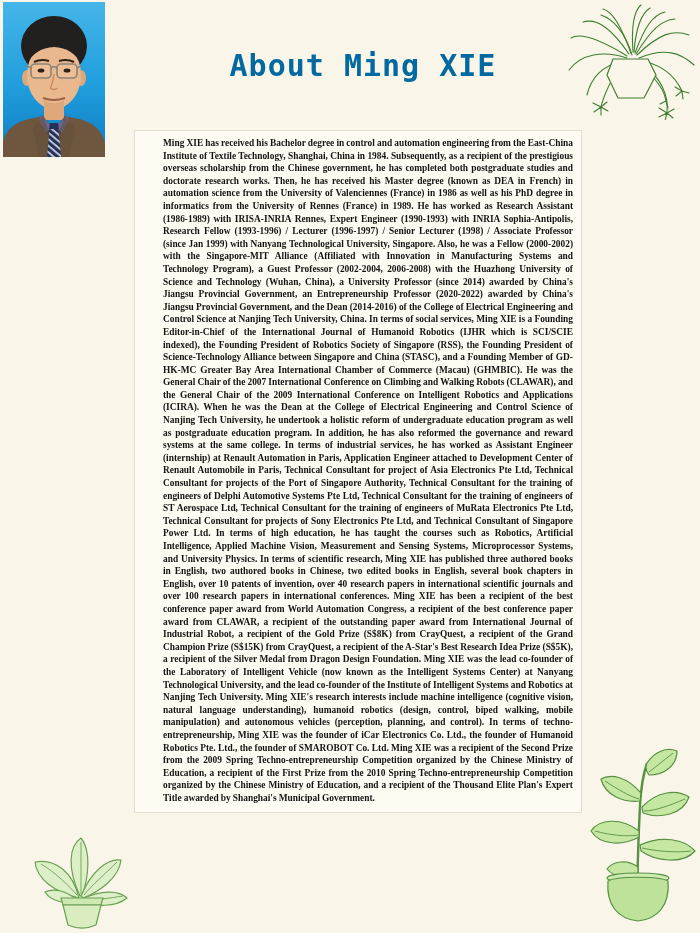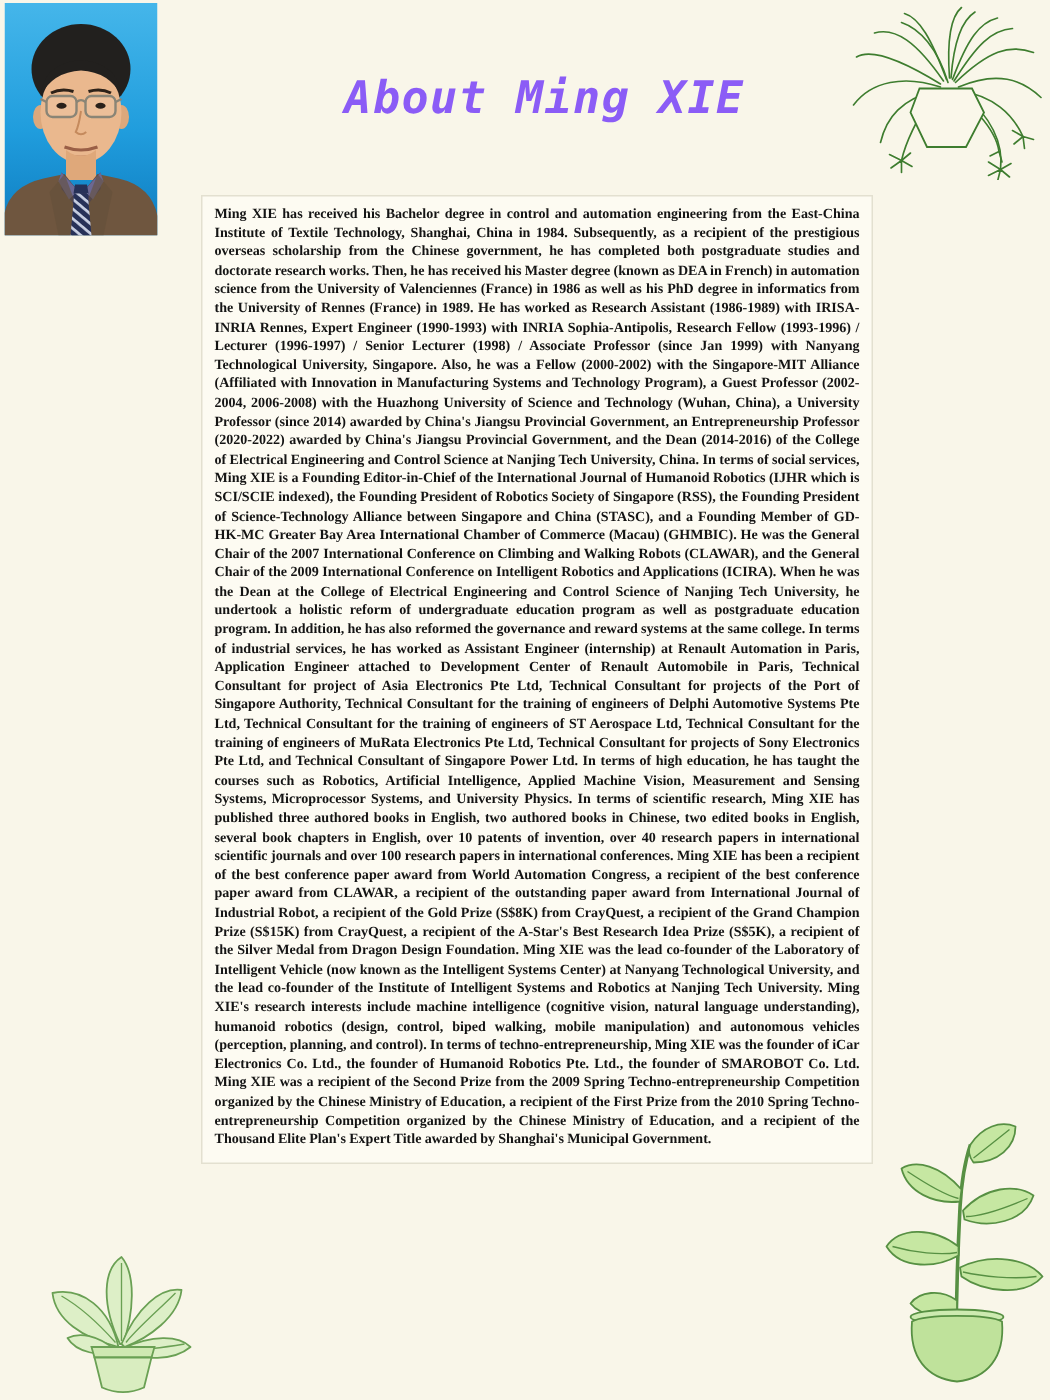--- a/index.html
+++ b/index.html
@@ -12,32 +12,32 @@
   }
   .page { position:absolute; left:0; top:0; width:700px; height:933px; background:#f9f6e9; }
 
   .portrait { position:absolute; left:3px; top:2px; width:102px; height:155px; }
   .portrait svg { display:block; width:100%; height:100%; }
 
   .title {
     position:absolute; left:363px; top:48px; transform:translateX(-50%);
     font-family:"DejaVu Sans Mono", monospace;
     font-weight:bold; font-size:30px; letter-spacing:1px;
-    color:#8b5cf6; white-space:nowrap;font-style:italic;
+    color:#0369a1; white-space:nowrap;
   }
 
   .biobox {
     position:absolute; left:134px; top:130px; width:448px;
     background:#fdfbf2; border:1px solid #e3e0d0;
     padding:6px 8px 8px 8px;
   }
   .bio {
     font-family:"Liberation Serif", serif;
     font-size:9.4px; line-height:12.6px; font-weight:bold;
-    color:#141414; text-align:justify; word-spacing:-0.2px;
+    color:#141414; text-align:justify; word-spacing:-0.2px;margin-left:20px;
   }
 
   .plant { position:absolute; }
   .plant svg { display:block; width:100%; height:100%; }
   .plant-tr { left:563px; top:2px;  width:135px; height:118px; }
   .plant-bl { left:25px;  top:832px; width:110px; height:100px; }
   .plant-br { left:585px; top:745px; width:115px; height:188px; }
 </style>
 </head>
 <body>

